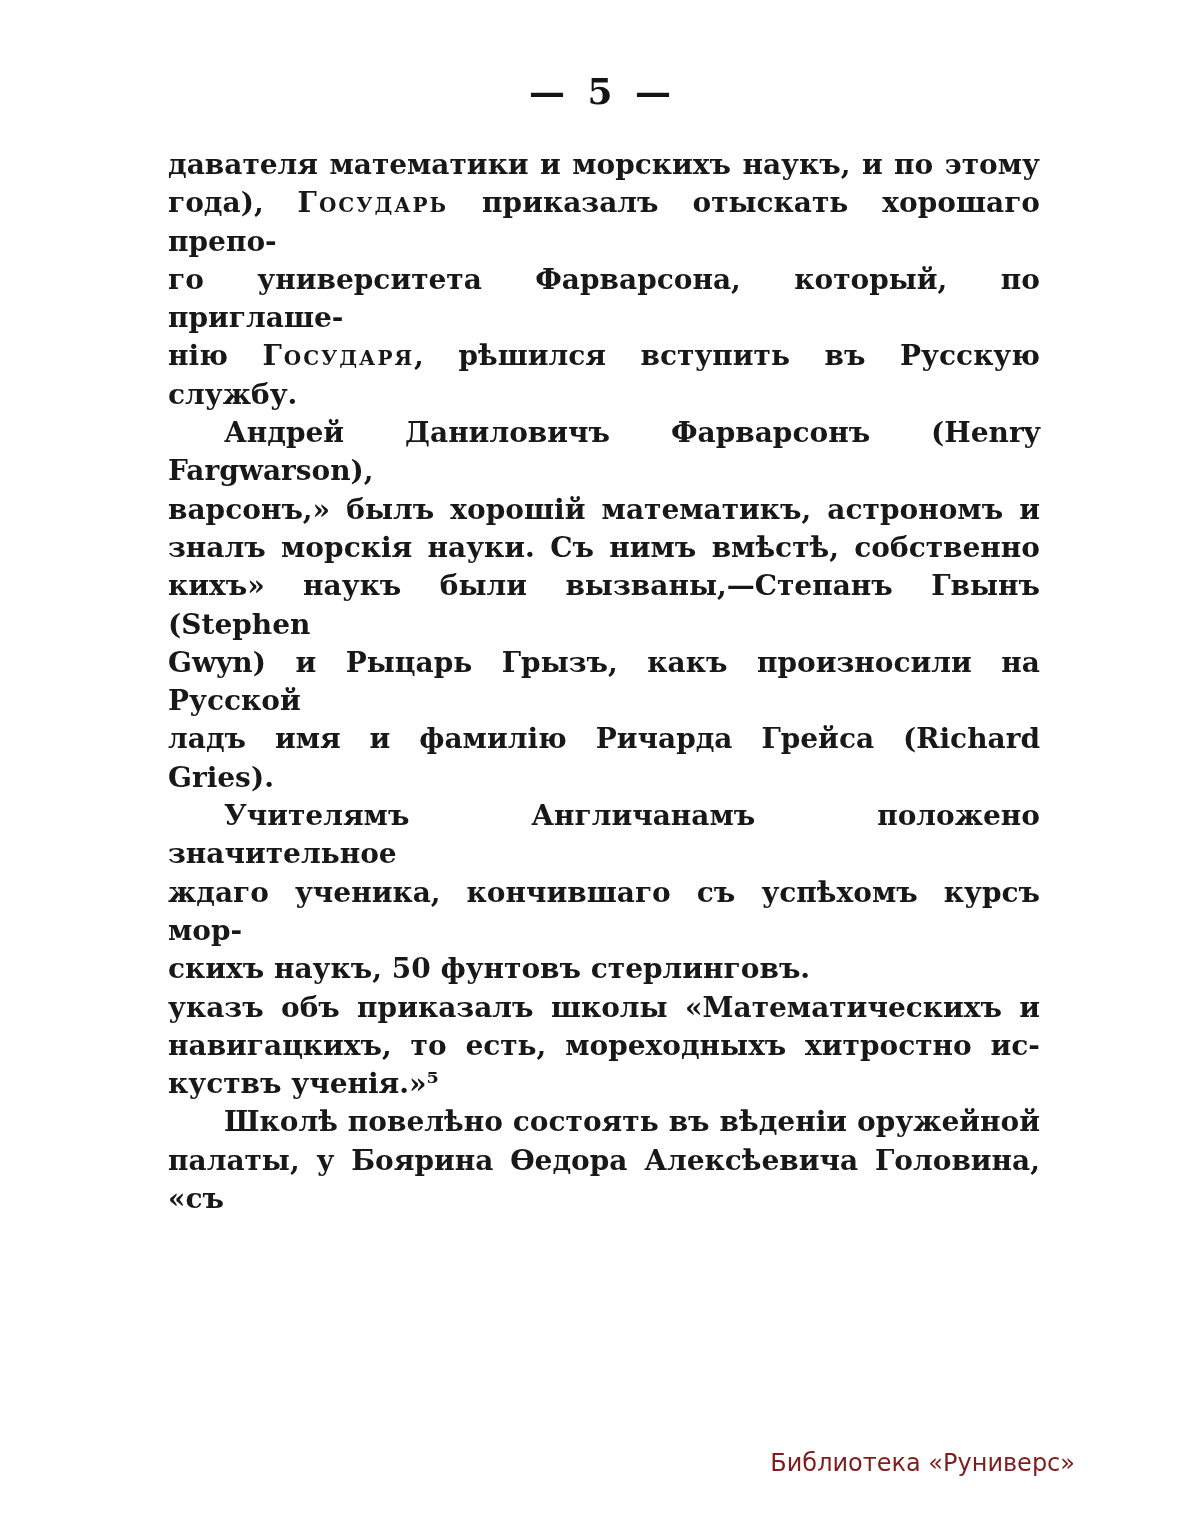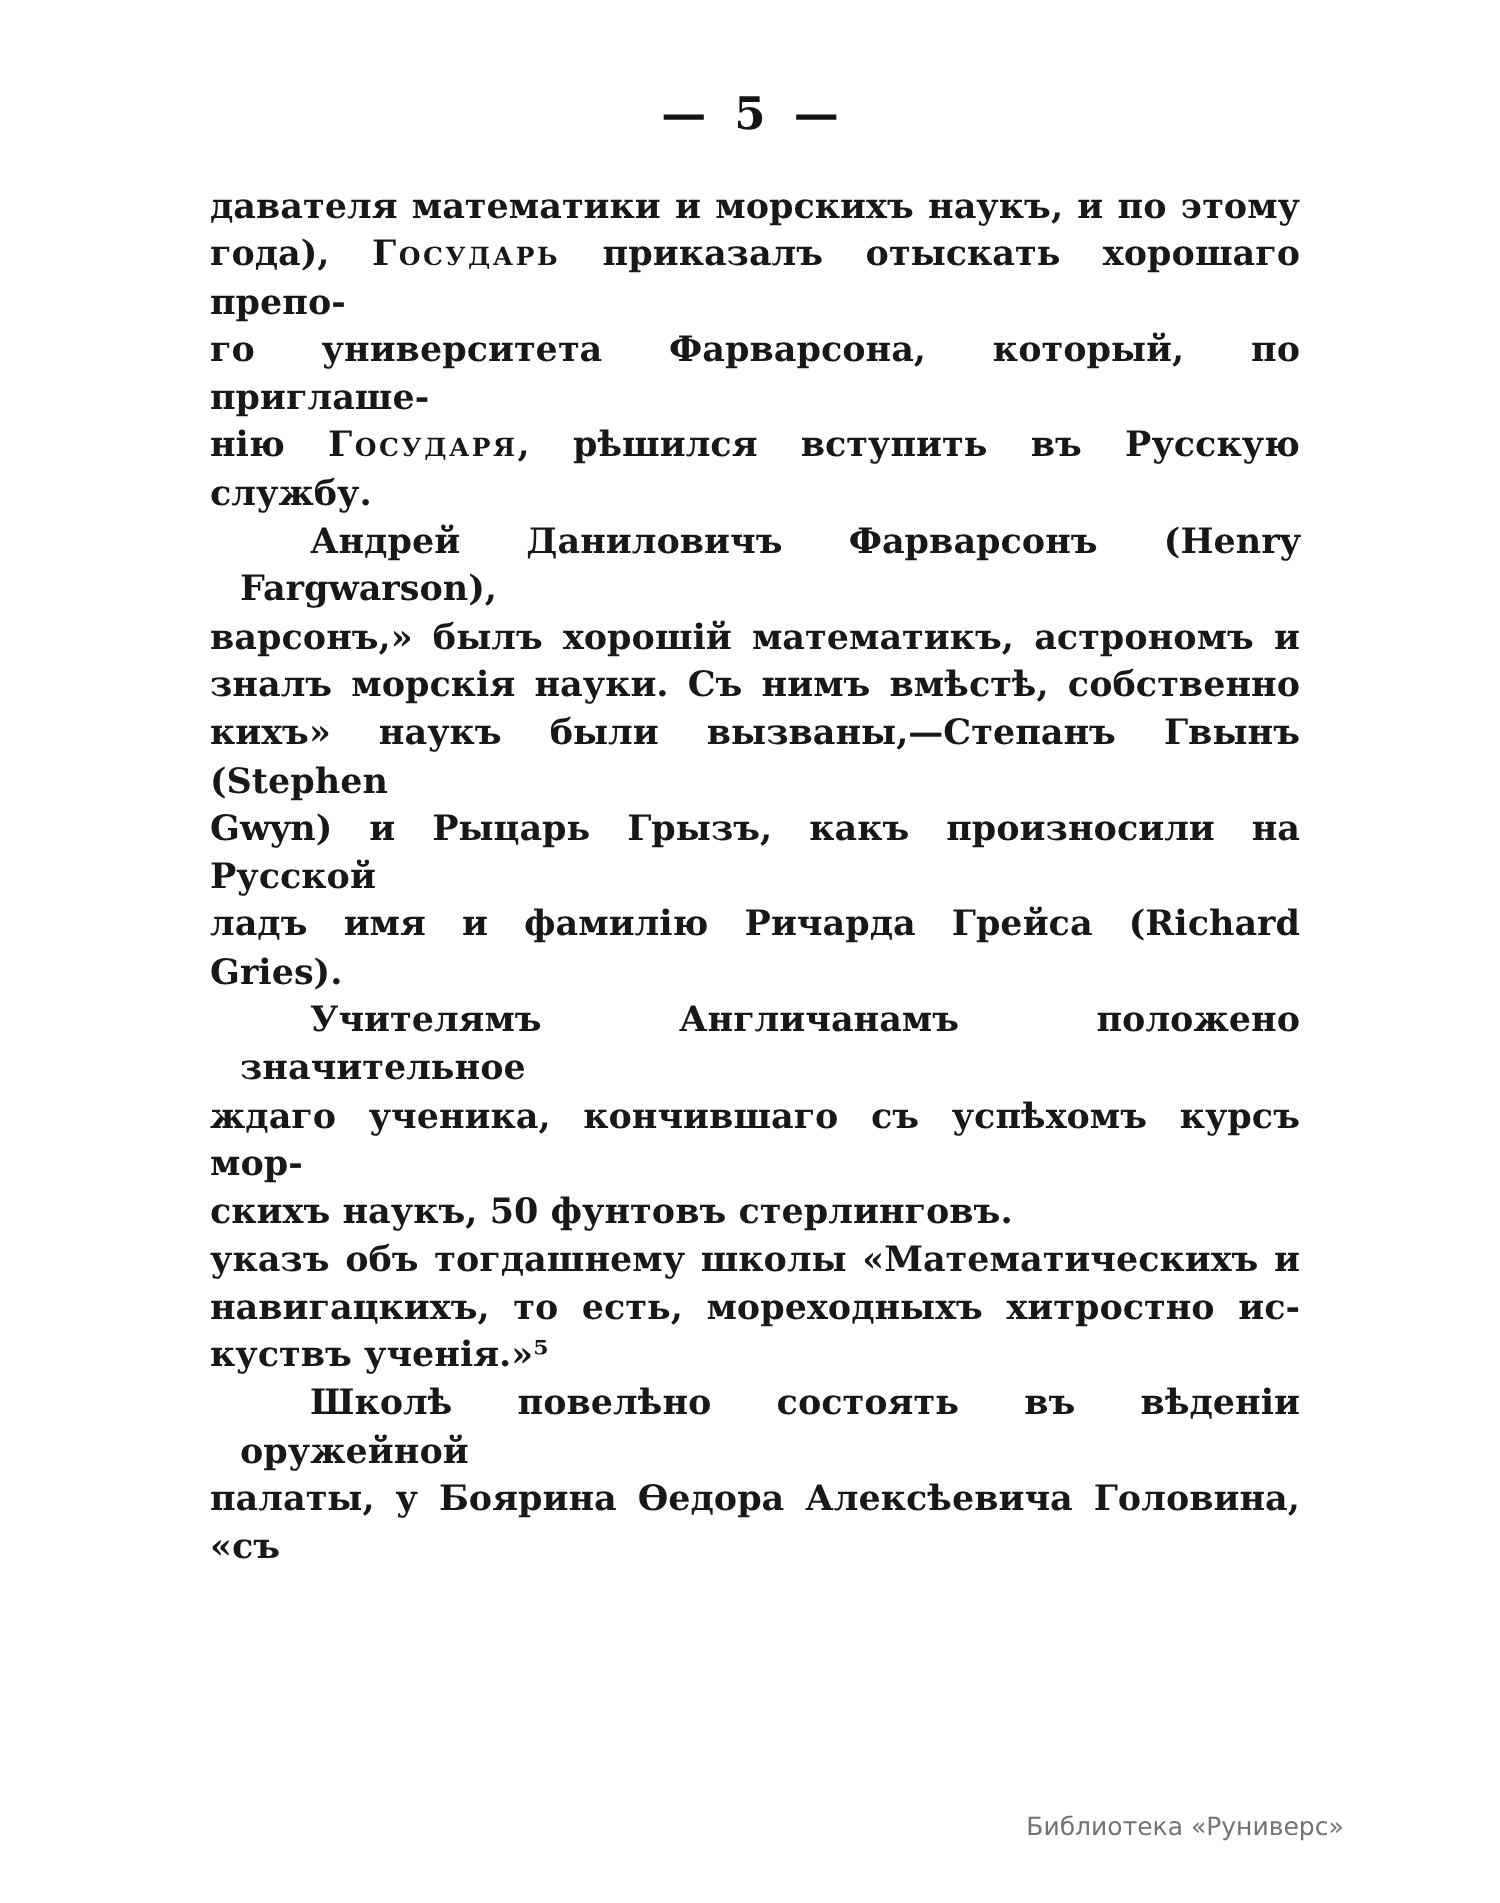--- a/index.html
+++ b/index.html
@@ -32,33 +32,33 @@
     font-weight: 700;
     line-height: 38.3px;
     color: #181818;
   }
   .line {
     text-align: justify;
     text-align-last: justify;
     white-space: normal;
   }
   .line.nj { text-align-last: left; }
-  .line.ind { text-indent: 56px; margin-left: 24px; }
+  .line.ind { text-indent: 56px; }
   .sc {
     font-variant: small-caps;
     letter-spacing: 2px;
   }
   .footer {
     position: absolute;
     top: 1449px;
     right: 125px;
     font-family: "DejaVu Sans", sans-serif;
-    font-size: 20px;
+    font-size: 24px;
     font-weight: 400;
-    color: #737373;
+    color: #7f1d1d;
   }
 </style>
 </head>
 <body>
 
 <div class="page-number">— 5 —</div>
 
 <div class="text-block">
 
   <div class="line">давателя математики и морскихъ наукъ, и по этому</div>
@@ -70,21 +70,21 @@
   <div class="line">варсонъ,» былъ хорошій математикъ, астрономъ и</div>
   <div class="line">зналъ морскія науки. Съ нимъ вмѣстѣ, собственно</div>
   <div class="line">кихъ» наукъ были вызваны,—Степанъ Гвынъ (Stephen</div>
   <div class="line">Gwyn) и Рыцарь Грызъ, какъ произносили на Русской</div>
   <div class="line">ладъ имя и фамилію Ричарда Грейса (Richard Gries).</div>
 
   <div class="line ind">Учителямъ Англичанамъ положено значительное</div>
   <div class="line">ждаго ученика, кончившаго съ успѣхомъ курсъ мор-</div>
   <div class="line nj">скихъ наукъ, 50 фунтовъ стерлинговъ.</div>
 
-  <div class="line">указъ объ тогдашнему школы «Математическихъ и</div>
+  <div class="line">указъ объ приказалъ школы «Математическихъ и</div>
   <div class="line">навигацкихъ, то есть, мореходныхъ хитростно ис-</div>
   <div class="line nj">куствъ ученія.»⁵</div>
 
   <div class="line ind">Школѣ повелѣно состоять въ вѣденіи оружейной</div>
   <div class="line">палаты, у Боярина Ѳедора Алексѣевича Головина, «съ</div>
 
 </div>
 
 <div class="footer">Библиотека «Руниверс»</div>
 

